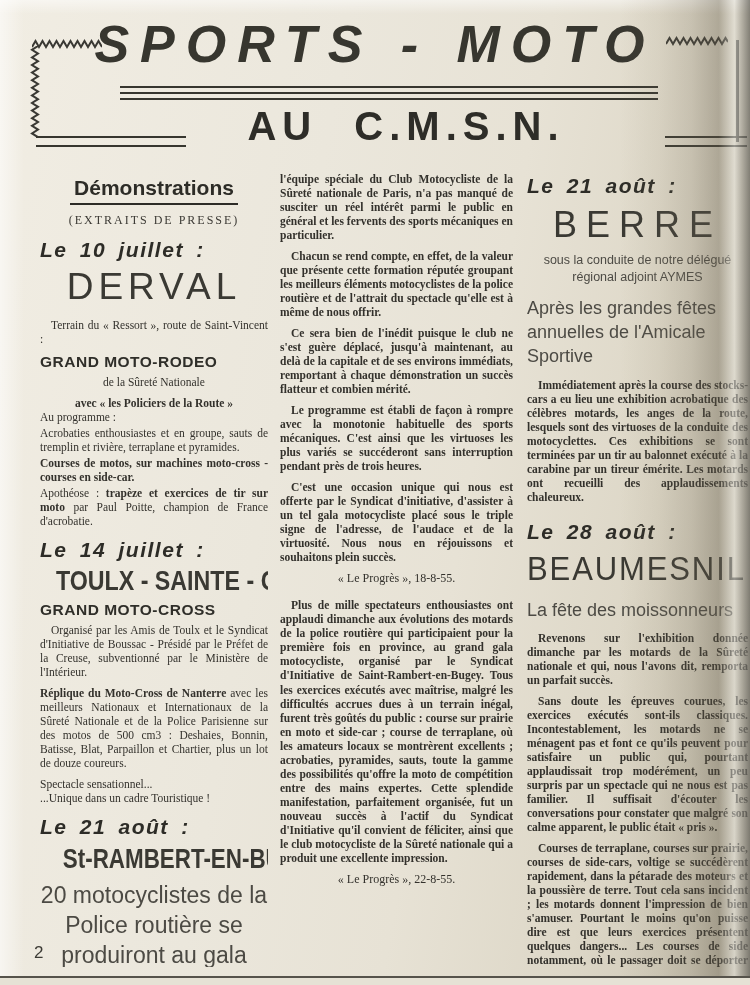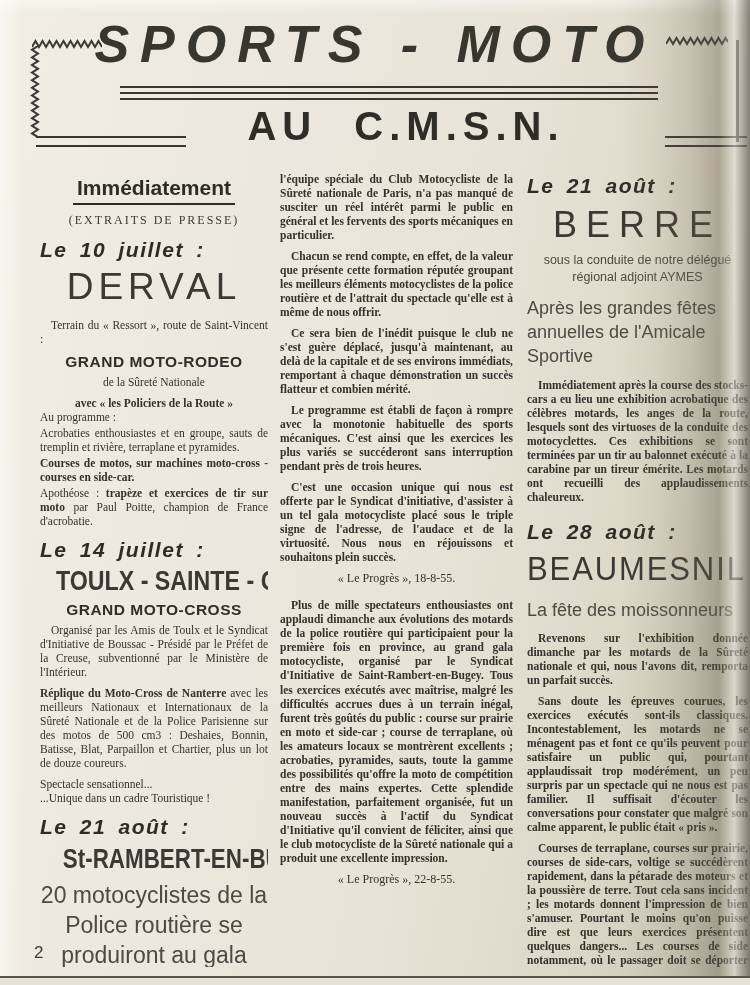--- a/index.html
+++ b/index.html
@@ -60,21 +60,21 @@
   .press{font-size:12px;letter-spacing:2px;text-align:center;margin:0 0 10px 0;color:#3a3833;}
   .date-head{font-family:"Liberation Sans",sans-serif;font-weight:bold;font-style:italic;
     font-size:21px;letter-spacing:1.5px;word-spacing:5px;color:#2d2c27;margin:10px 0 4px 0;}
   .place{font-family:"Liberation Sans",sans-serif;text-align:center;color:#3a3933;white-space:nowrap;}
   .place-derval{font-size:37px;letter-spacing:5px;margin:2px 0 10px 0;}
   .place-toulx{font-size:27px;font-weight:bold;transform:scaleX(.86);transform-origin:center;margin:4px 0 4px 0;}
   .place-rambert{font-size:28px;font-weight:bold;transform:scaleX(.80);transform-origin:center;margin:4px 0 6px 0;}
   .place-berre{font-size:36px;letter-spacing:9px;margin:6px 0 6px 0;}
   .place-beaumesnil{font-size:33px;letter-spacing:2px;transform:scaleX(.94);transform-origin:left;margin:6px 0 10px 0;}
   .sub-bold-sans{font-family:"Liberation Sans",sans-serif;font-weight:bold;font-size:15.5px;
-    text-align:center;color:#2f2e29;margin:2px 0 4px 0;letter-spacing:.5px;}
+    color:#2f2e29;margin:2px 0 4px 0;letter-spacing:.5px;}
   .light-sans{font-family:"Liberation Sans",sans-serif;font-weight:normal;color:#4c4a44;text-align:center;}
   .gala-sub{font-size:23px;line-height:1.3;margin:0 0 8px 0;}
   .berre-small{font-size:12.5px;line-height:1.35;margin:0 0 10px 0;}
   .lead{font-size:18px;line-height:1.35;text-align:left;margin:0 0 9px 0;}
   .cite{text-align:center;font-weight:normal;font-size:12px;margin:4px 0 12px 0;}
   .page-num{position:absolute;left:34px;bottom:22px;font-family:"Liberation Sans",sans-serif;
     font-size:17px;color:#3c3b35;z-index:3;}
 </style>
 </head>
 <body>
@@ -97,21 +97,21 @@
     <div class="triple-rule"></div>
     <div class="rule-dbl left"></div>
     <div class="rule-dbl right"></div>
     <div class="mast-sub">AU  C.M.S.N.</div>
   </div>
 
   <div class="columns">
 
     <section class="col col1">
       <div class="demo-wrap">
-        <span class="demo-title">Immédiatement</span>
+        <span class="demo-title">Démonstrations</span>
       </div>
       <div class="press">(EXTRAITS DE PRESSE)</div>
 
       <div class="date-head">Le 10 juillet :</div>
       <div class="place place-derval">DERVAL</div>
       <p class="ind">Terrain du « Ressort », route de Saint-Vincent :</p>
       <div class="sub-bold-sans">GRAND MOTO-RODEO</div>
       <p class="center">de la Sûreté Nationale</p>
       <p class="center b" style="margin-bottom:0">avec « les Policiers de la Route »</p>
       <p style="margin-bottom:2px">Au programme :</p>
@@ -130,21 +130,21 @@
       <div class="date-head">Le 21 août :</div>
       <div class="place place-rambert">St-RAMBERT-EN-BUGEY</div>
       <div class="light-sans gala-sub">20 motocyclistes de la Police routière se produiront au gala acrobatique</div>
       <p class="ind b">La nouvelle de la venue à Saint-Rambert-en-Bugey, le dimanche 21 août, de</p>
     </section>
 
     <section class="col col2">
       <p class="b">l'équipe spéciale du Club Motocycliste de la Sûreté nationale de Paris, n'a pas manqué de susciter un réel intérêt parmi le public en général et les fervents des sports mécaniques en particulier.</p>
       <p class="b ind">Chacun se rend compte, en effet, de la valeur que présente cette formation réputée groupant les meilleurs éléments motocyclistes de la police routière et de l'attrait du spectacle qu'elle est à même de nous offrir.</p>
       <p class="b ind">Ce sera bien de l'inédit puisque le club ne s'est guère déplacé, jusqu'à maintenant, au delà de la capitale et de ses environs immédiats, remportant à chaque démonstration un succès flatteur et combien mérité.</p>
-      <p class="b ind">Le programme est établi de façon à rompre avec la monotonie habituelle des sports mécaniques. C'est ainsi que les exercices les plus variés se succéderont sans interruption pendant près de trois heures.</p>
+      <p class="b ind">Le programme est établi de façon à rompre avec la monotonie habituelle des sports mécaniques. C'est ainsi que les virtuoses les plus variés se succéderont sans interruption pendant près de trois heures.</p>
       <p class="b ind">C'est une occasion unique qui nous est offerte par le Syndicat d'initiative, d'assister à un tel gala motocycliste placé sous le triple signe de l'adresse, de l'audace et de la virtuosité. Nous nous en réjouissons et souhaitons plein succès.</p>
       <div class="cite">« Le Progrès », 18-8-55.</div>
       <p class="b ind">Plus de mille spectateurs enthousiastes ont applaudi dimanche aux évolutions des motards de la police routière qui participaient pour la première fois en province, au grand gala motocycliste, organisé par le Syndicat d'Initiative de Saint-Rambert-en-Bugey. Tous les exercices exécutés avec maîtrise, malgré les difficultés accrues dues à un terrain inégal, furent très goûtés du public : course sur prairie en moto et side-car ; course de terraplane, où les amateurs locaux se montrèrent excellents ; acrobaties, pyramides, sauts, toute la gamme des possibilités qu'offre la moto de compétition entre des mains expertes. Cette splendide manifestation, parfaitement organisée, fut un nouveau succès à l'actif du Syndicat d'Initiative qu'il convient de féliciter, ainsi que le club motocycliste de la Sûreté nationale qui a produit une excellente impression.</p>
       <div class="cite">« Le Progrès », 22-8-55.</div>
     </section>
 
     <section class="col col3">
       <div class="date-head" style="margin-top:2px">Le 21 août :</div>
       <div class="place place-berre">BERRE</div>
       <div class="light-sans berre-small">sous la conduite de notre délégué régional adjoint AYMES</div>

